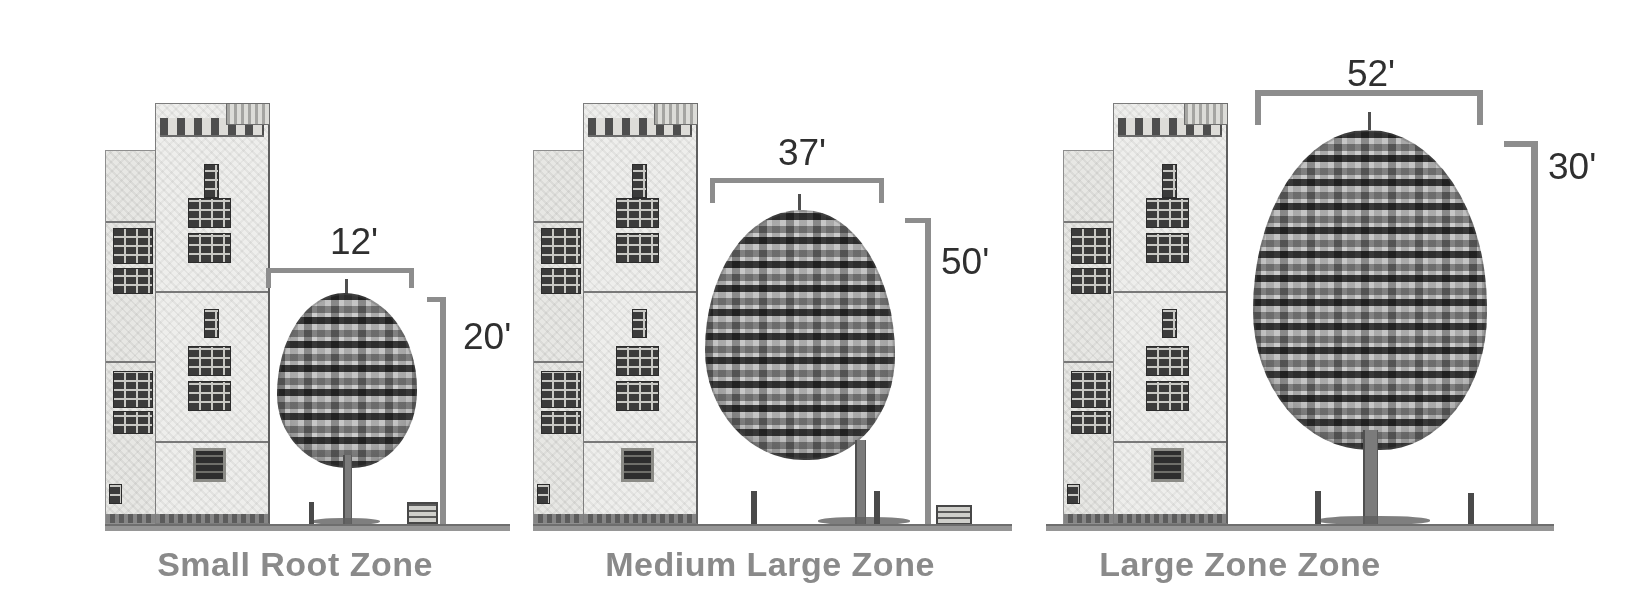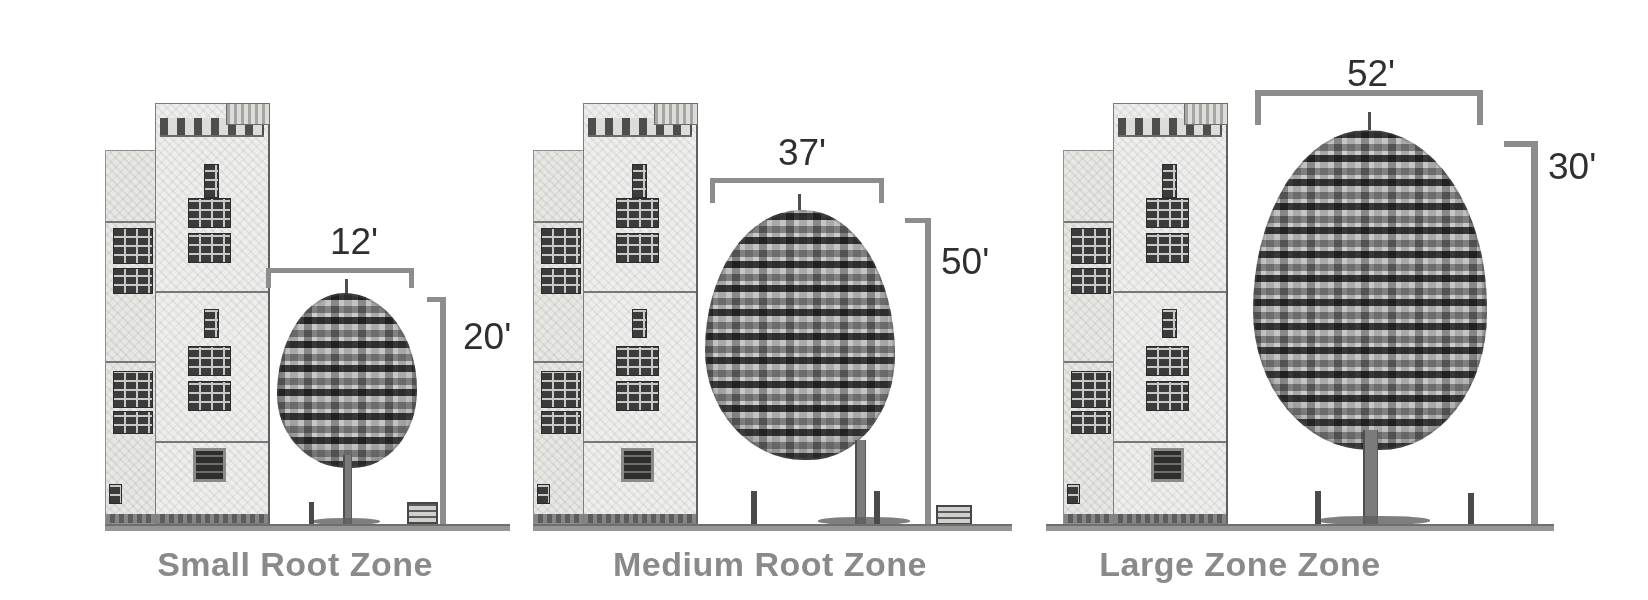--- a/index.html
+++ b/index.html
@@ -154,21 +154,21 @@
 
     <div class="wbracket" style="left:710px;top:178px;width:174px;height:25px;"></div>
     <div class="dim centered" style="left:802px;top:134px;">37'</div>
     <div class="hbracket" style="left:905px;top:218px;width:26px;height:307px;"></div>
     <div class="dim" style="left:941px;top:243px;">50'</div>
 
     <div class="bollard" style="left:751px;top:491px;width:6px;height:33px;"></div>
     <div class="bollard" style="left:874px;top:491px;width:6px;height:33px;"></div>
     <div class="bin" style="left:936px;top:505px;width:36px;height:20px;"></div>
     <div class="ground" style="left:533px;width:479px;"></div>
-    <div class="caption" style="left:770px;top:547px;">Medium Root Zone</div>
+    <div class="caption" style="left:770px;top:547px;">Medium Large Zone</div>
   </div>
 
   <div>
     <div class="bld" style="left:1063px;">
       <div class="annex">
         <div class="cornice" style="top:70px;"></div>
         <div class="w" style="left:7px;top:77px;width:40px;height:36px;"></div>
         <div class="w" style="left:7px;top:117px;width:40px;height:26px;"></div>
         <div class="cornice" style="top:210px;"></div>
         <div class="w" style="left:7px;top:220px;width:40px;height:37px;"></div>

